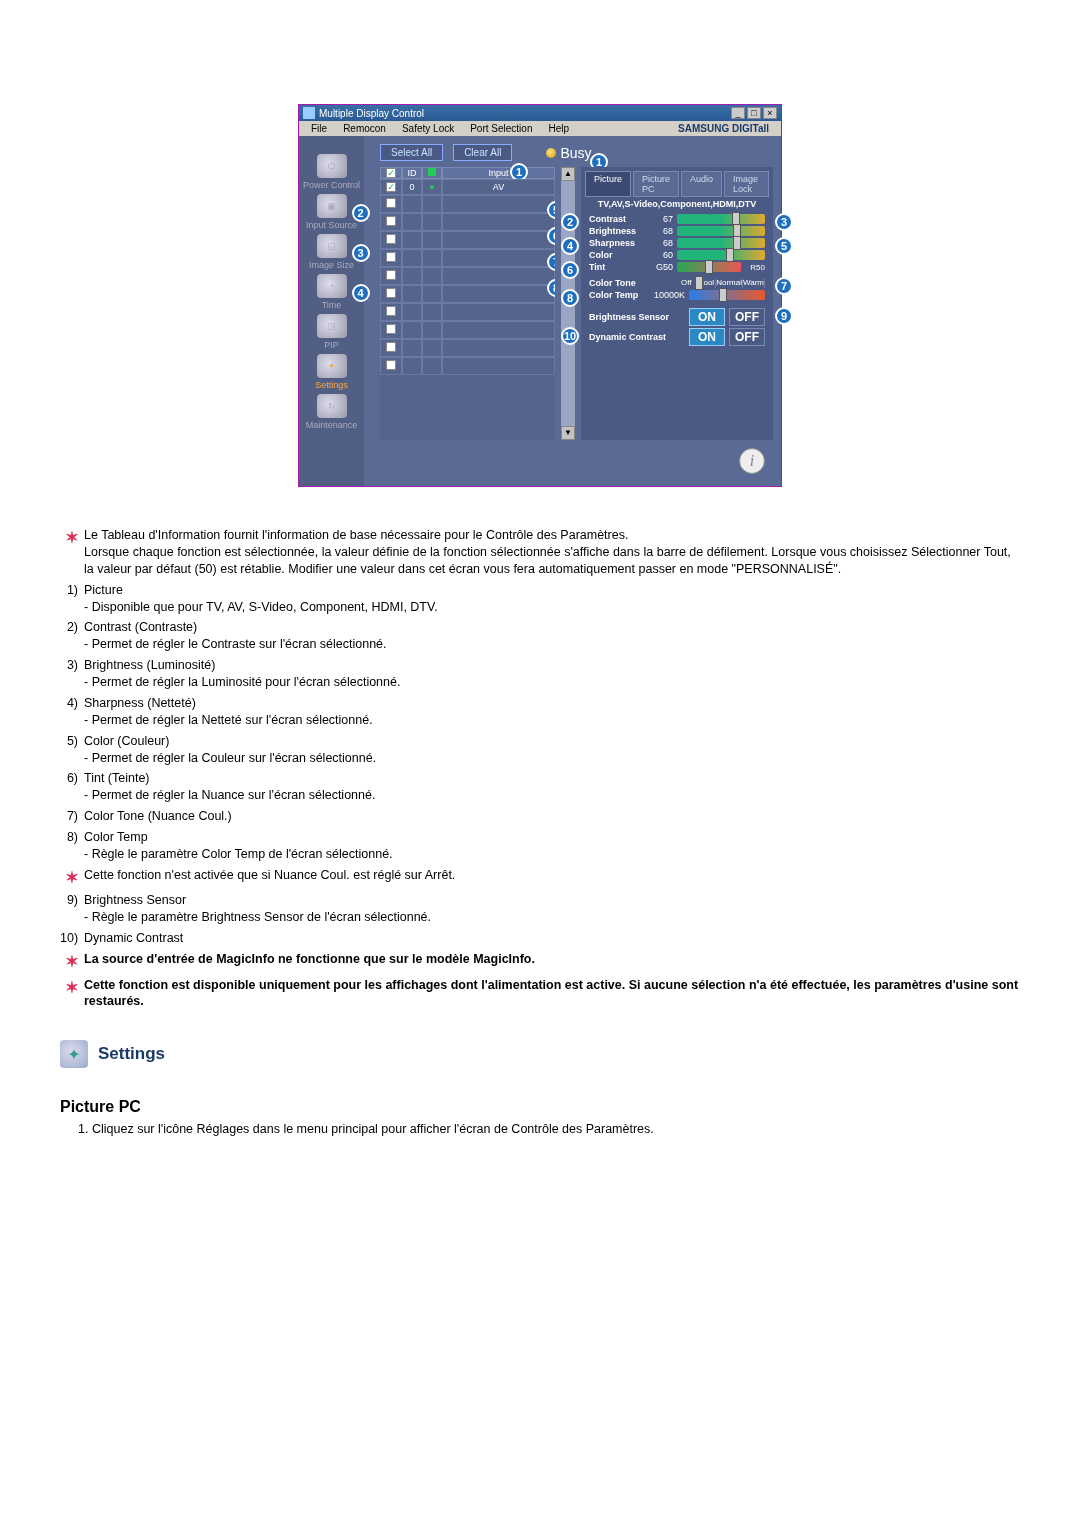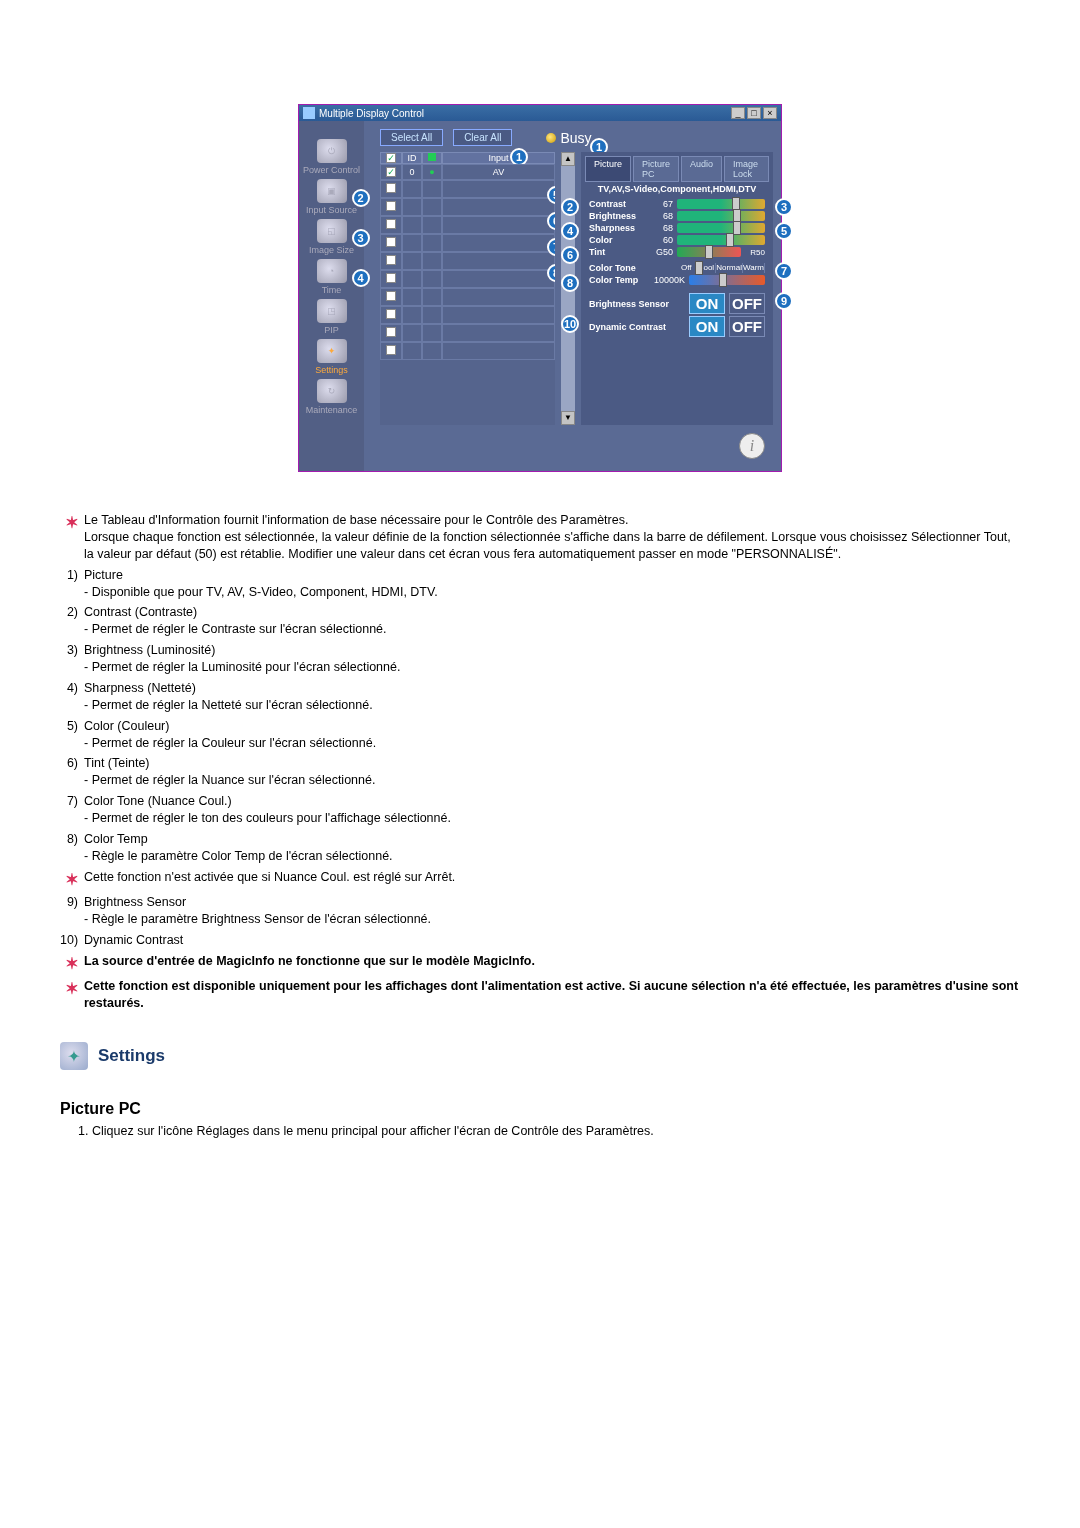--- a/index.html
+++ b/index.html
@@ -173,21 +173,21 @@
     top: -2px;
     width: 8px;
     height: 14px;
     background: #ccc;
     border: 1px solid #555;
     transform: translateX(-50%);
   }
   .btnpair { display: flex; gap: 4px; margin-left: auto;}
   .togbtn {
     width: 36px;
-    font-size: 15px;
+    font-size: 12px;
     text-align: center;
     padding: 1px 0;
     color: #fff;
     font-weight: bold;
   }
   .togbtn.on { background: #2a88c4; border:1px solid #9cf;}
   .togbtn.off { background: #4b5a84; border:1px solid #7a8ab5;}
   .tallabel { width:100px; font-weight:bold;}
   .infoicon {
     width:26px; height:26px; border-radius:50%;
@@ -217,20 +217,28 @@
 
   <div class="screenshot">
     <div class="titlebar">
       <span class="titlebar-icon"></span>
       <span>Multiple Display Control</span>
       <span class="titlebar-spacer"></span>
       <span class="winbtn">_</span>
       <span class="winbtn">□</span>
       <span class="winbtn">×</span>
     </div>
+    <div class="menubar">
+      <span>File</span>
+      <span>Remocon</span>
+      <span>Safety Lock</span>
+      <span>Port Selection</span>
+      <span>Help</span>
+      <span class="samsung">SAMSUNG DIGITall</span>
+    </div>
     <div class="appbody">
 
       <div class="sidebar">
         <div class="sbitem">
           <div class="sbicon">⏻</div>
           <div>Power Control</div>
         </div>
         <div class="sbitem">
           <div class="sbicon">▣</div>
           <div>Input Source</div>
@@ -510,21 +518,20 @@
           <div class="numcol">6)</div>
           <div class="textcol">
             <div>Tint (Teinte)</div>
             <div class="sub">- Permet de régler la Nuance sur l'écran sélectionné.</div>
           </div>
         </div>
         <div class="desc-item">
           <div class="numcol">7)</div>
           <div class="textcol">
             <div>Color Tone (Nuance Coul.)</div>
-            <div class="sub">- Permet de régler le ton des couleurs pour l'affichage sélectionné.</div>
           </div>
         </div>
         <div class="desc-item">
           <div class="numcol">8)</div>
           <div class="textcol">
             <div>Color Temp</div>
             <div class="sub">- Règle le paramètre Color Temp de l'écran sélectionné.</div>
           </div>
         </div>
       </div>

